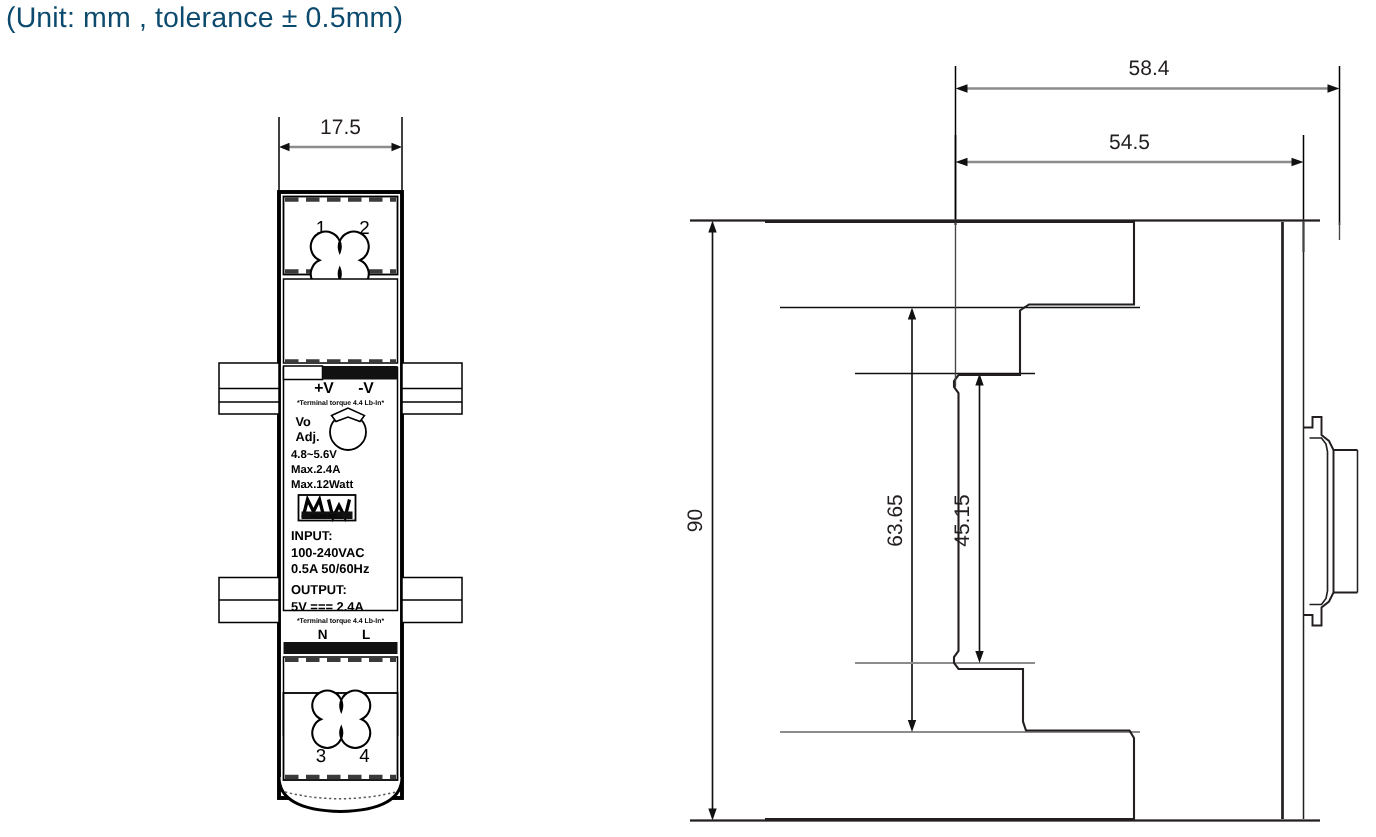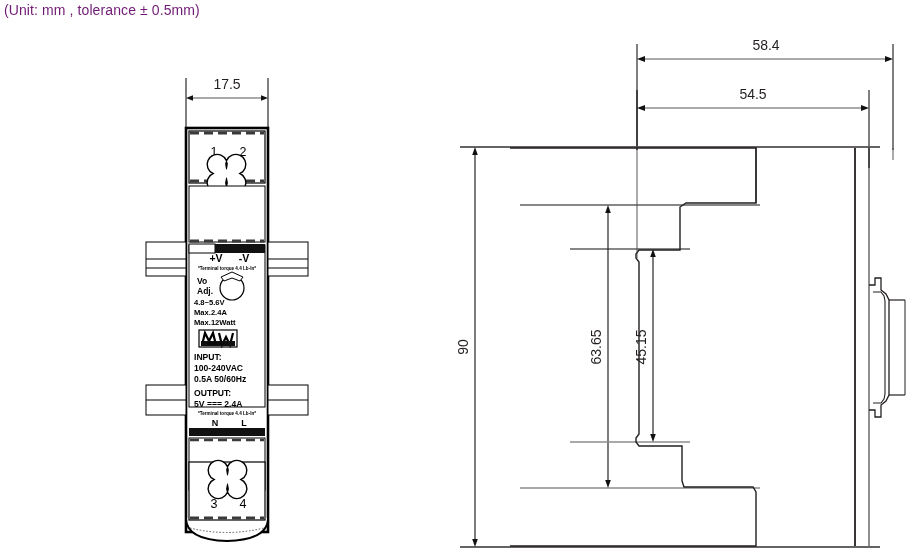--- a/index.html
+++ b/index.html
@@ -12,23 +12,23 @@
     height: 558px;
     position: relative;
     overflow: hidden;
     font-family: "Liberation Sans", sans-serif;
     color: #1a1a1a;
   }
   #unit-note {
     position: absolute;
     left: 4px;
     top: 2px;
-    font-size: 14px;
+    font-size: 19px;
     letter-spacing: 0.1px;
-    color: #701a75;
+    color: #0c4a6e;
     white-space: nowrap;
   }
   #drawing-canvas {
     position: absolute;
     left: 0;
     top: 0;
     width: 917px;
     height: 558px;
   }
   .dim-text {

